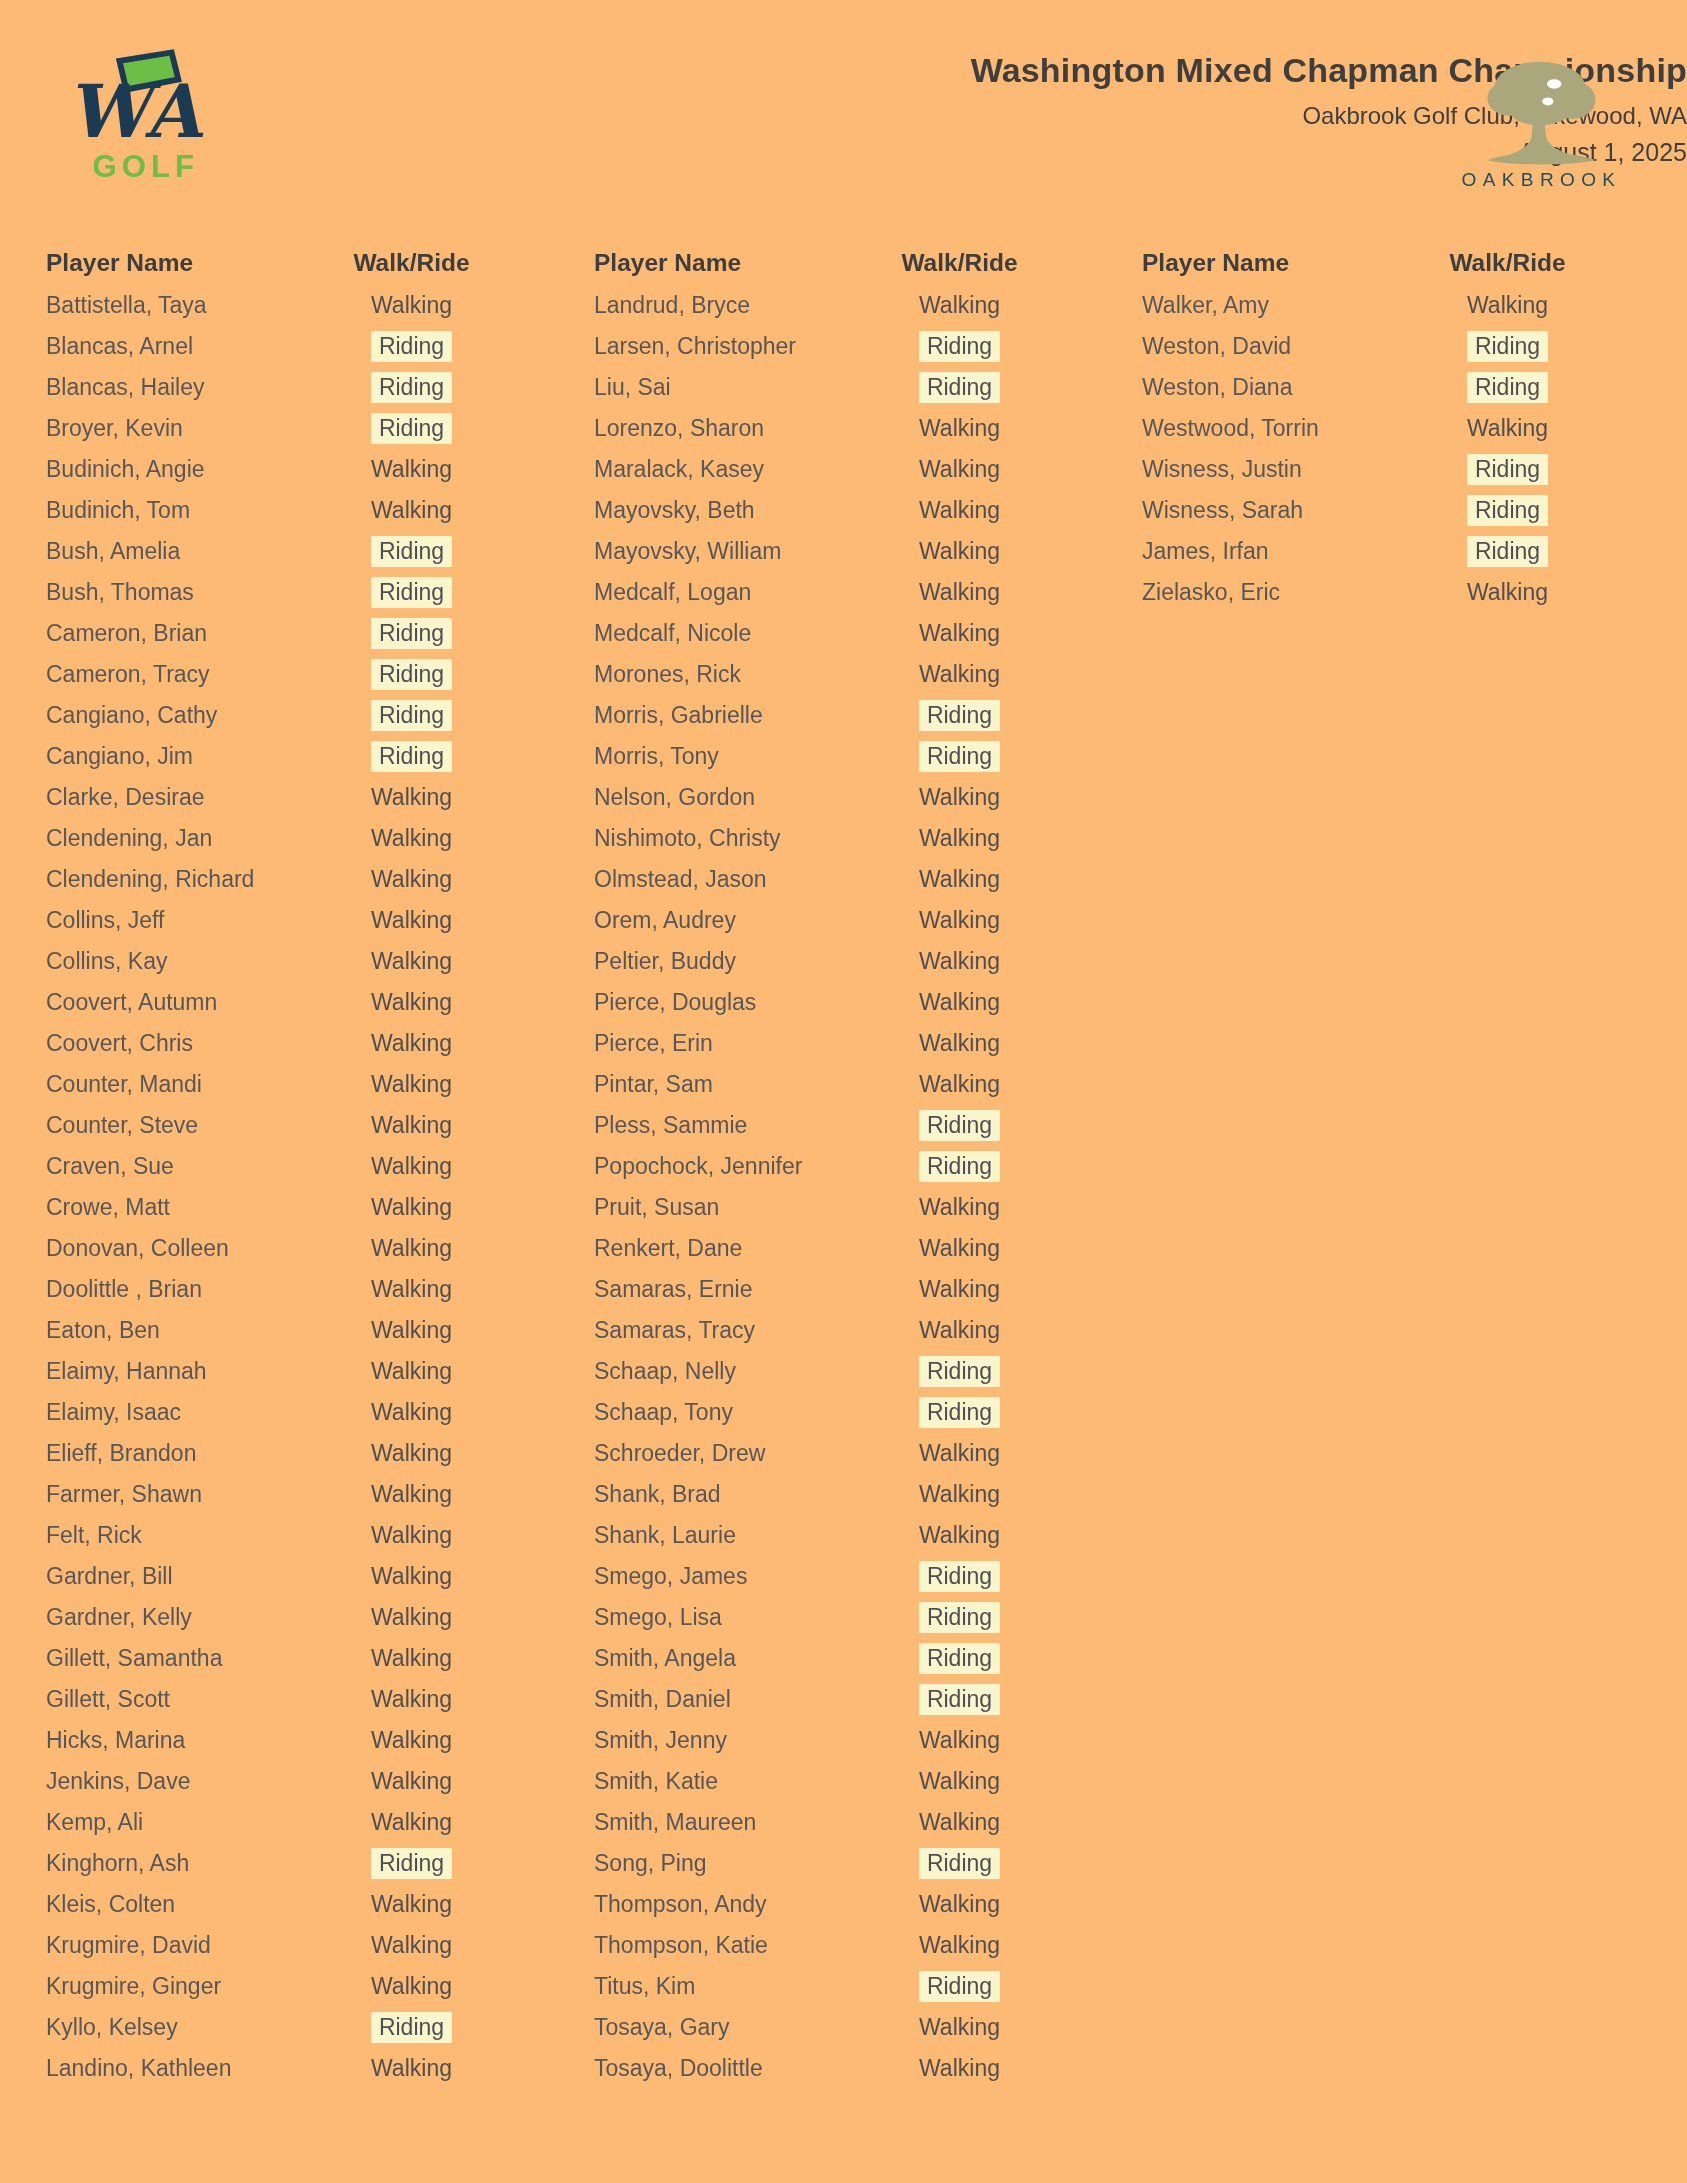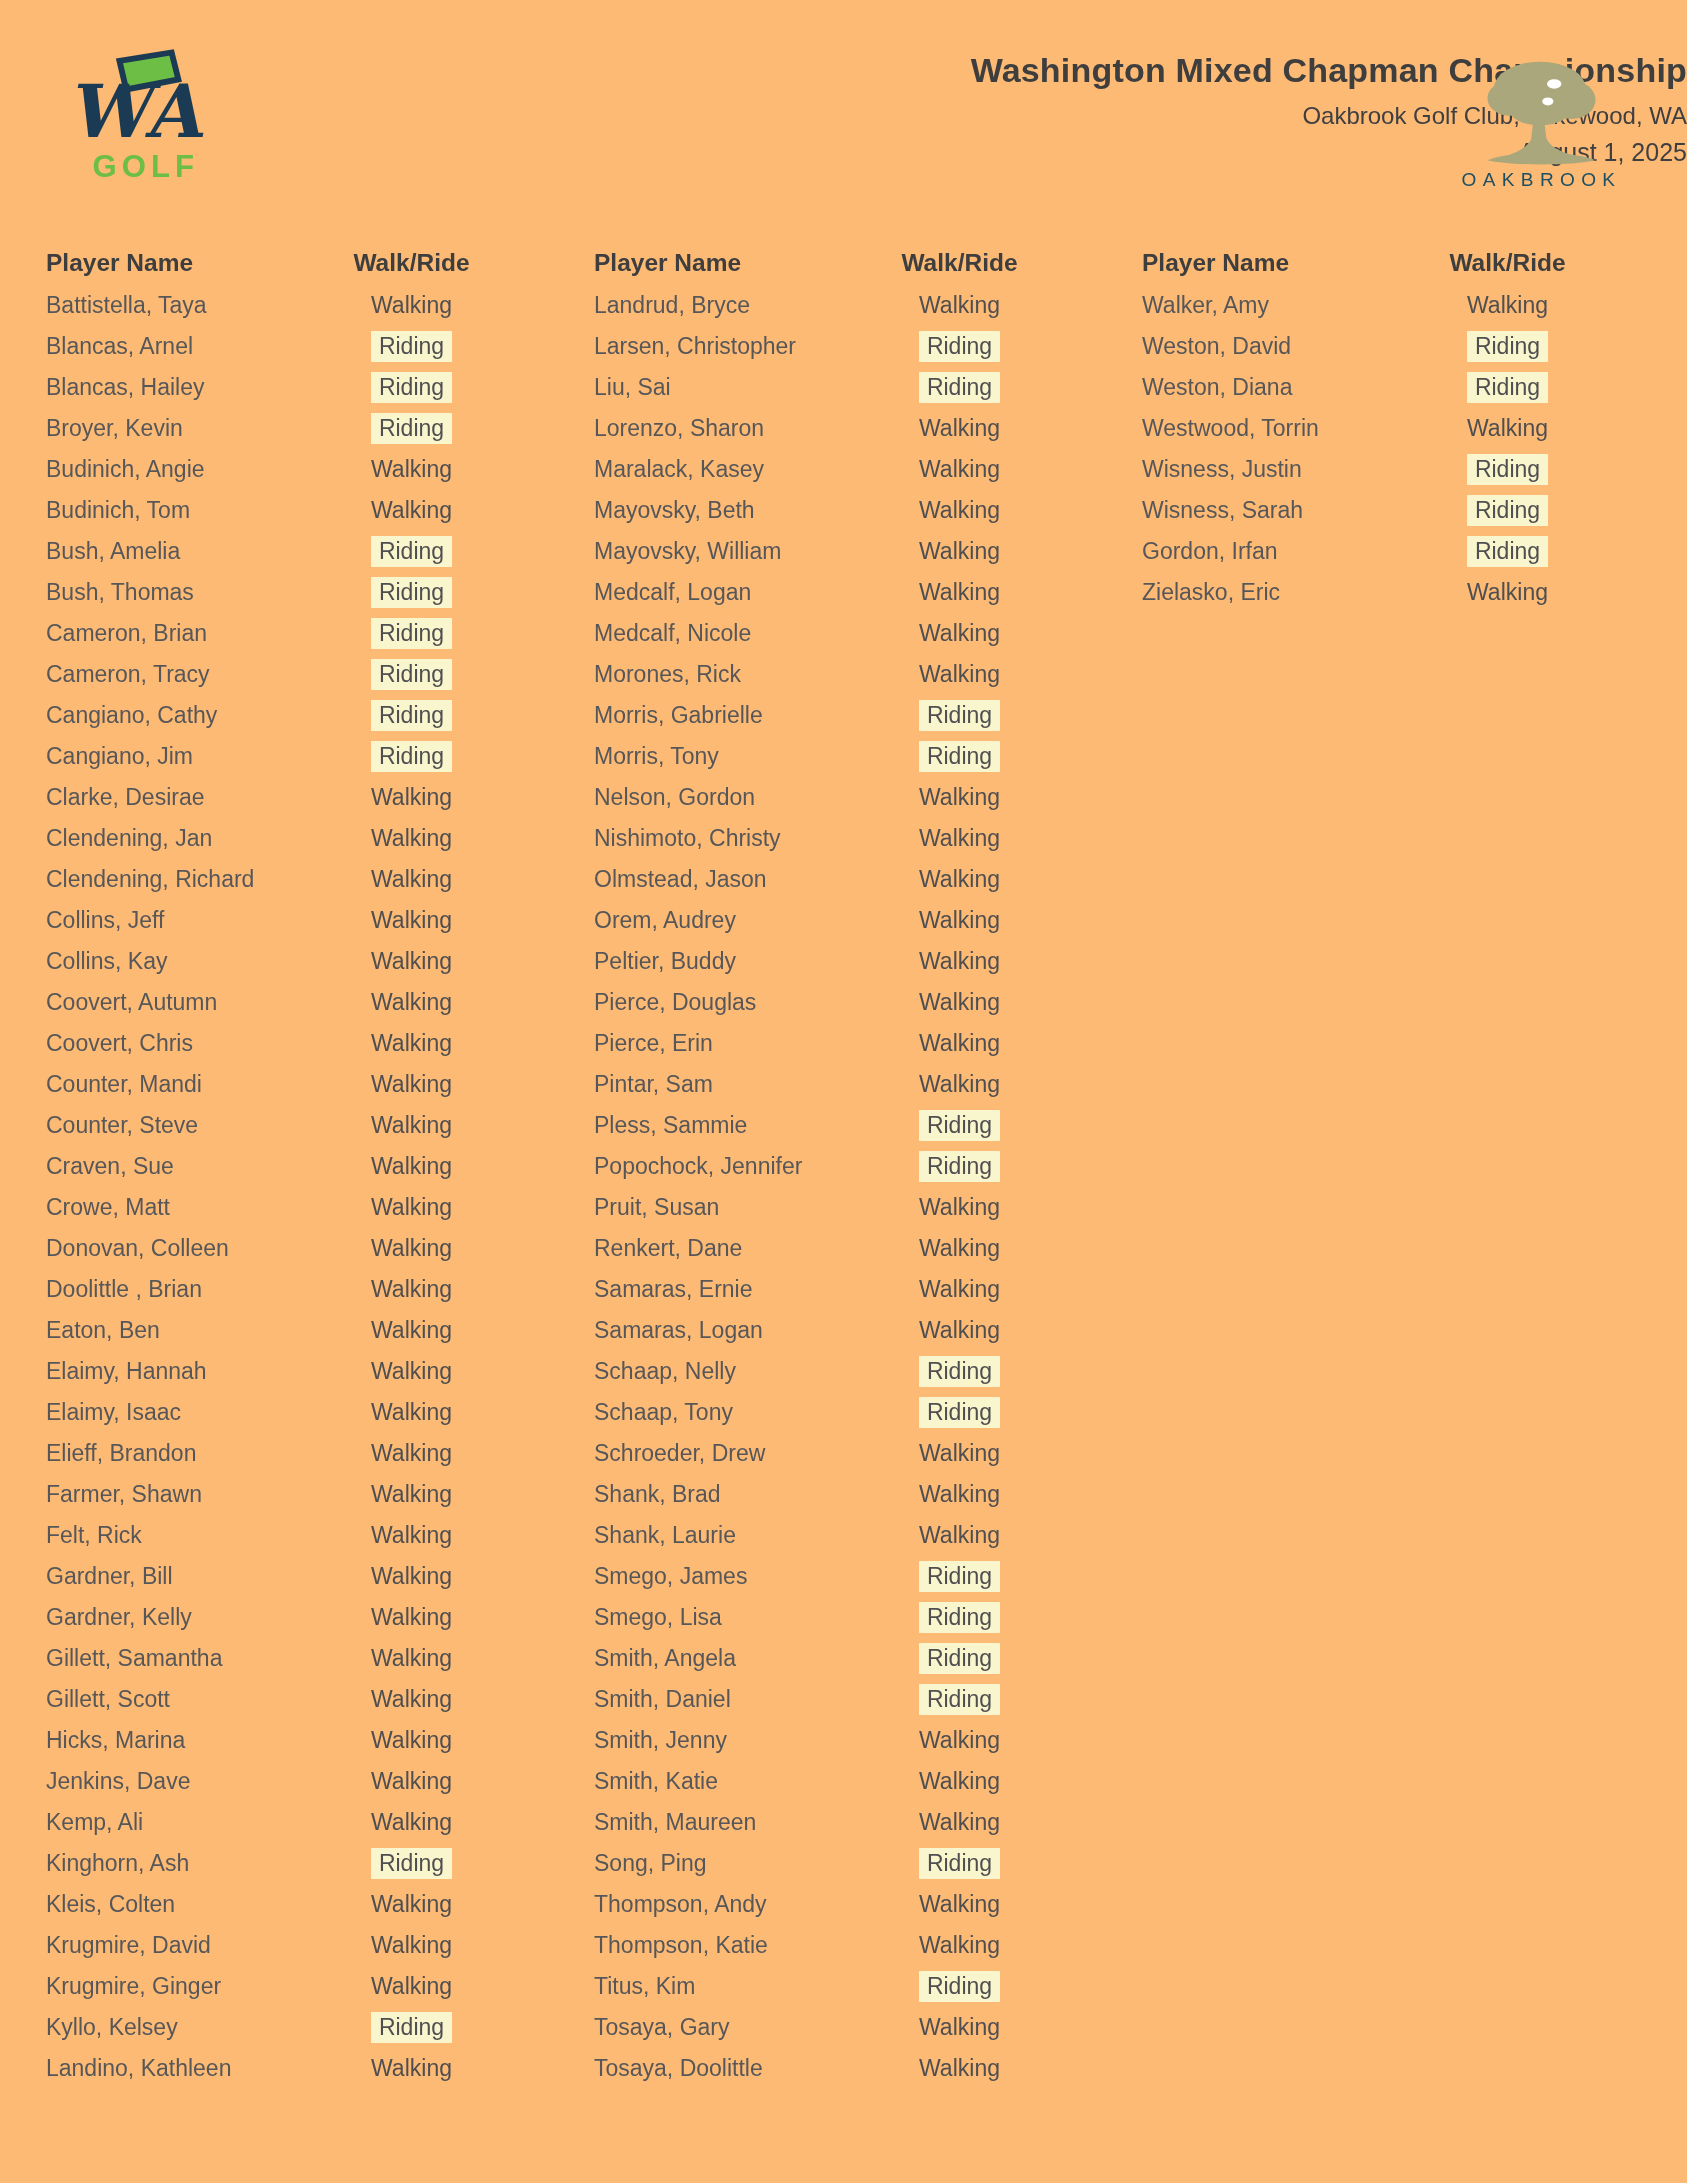--- a/index.html
+++ b/index.html
@@ -498,21 +498,21 @@
             <span class="name">Renkert, Dane</span>
             <span class="status"><span class="pill">Walking</span></span>
           </div>
 
           <div class="row">
             <span class="name">Samaras, Ernie</span>
             <span class="status"><span class="pill">Walking</span></span>
           </div>
 
           <div class="row">
-            <span class="name">Samaras, Logan</span>
+            <span class="name">Samaras, Tracy</span>
             <span class="status"><span class="pill">Walking</span></span>
           </div>
 
           <div class="row">
             <span class="name">Schaap, Nelly</span>
             <span class="status"><span class="pill riding">Riding</span></span>
           </div>
 
           <div class="row">
             <span class="name">Schaap, Tony</span>
@@ -632,21 +632,21 @@
             <span class="name">Wisness, Justin</span>
             <span class="status"><span class="pill riding">Riding</span></span>
           </div>
 
           <div class="row">
             <span class="name">Wisness, Sarah</span>
             <span class="status"><span class="pill riding">Riding</span></span>
           </div>
 
           <div class="row">
-            <span class="name">Gordon, Irfan</span>
+            <span class="name">James, Irfan</span>
             <span class="status"><span class="pill riding">Riding</span></span>
           </div>
 
           <div class="row">
             <span class="name">Zielasko, Eric</span>
             <span class="status"><span class="pill">Walking</span></span>
           </div>
         </div>
     </div>
 

